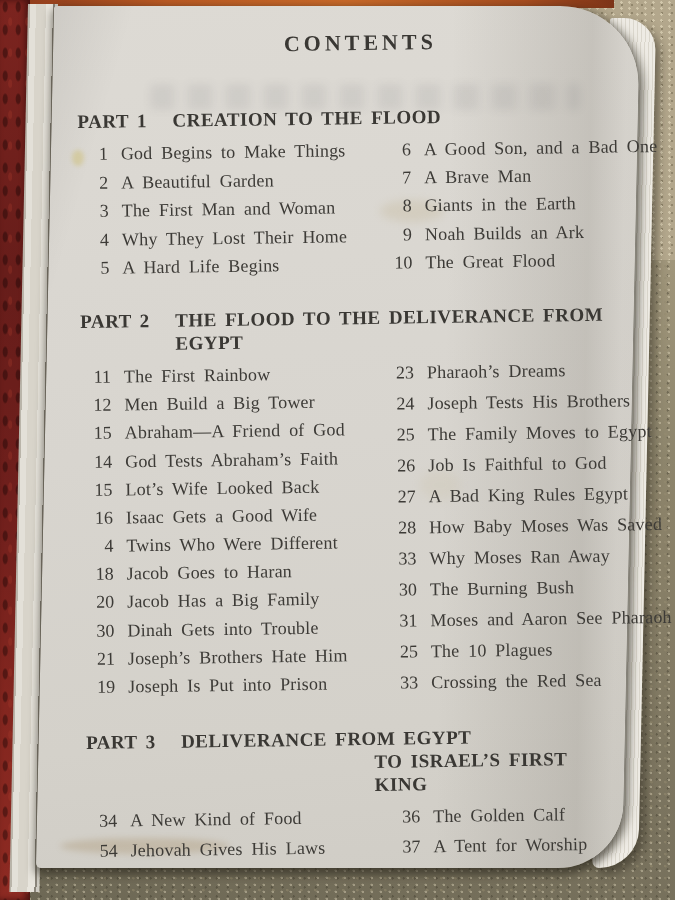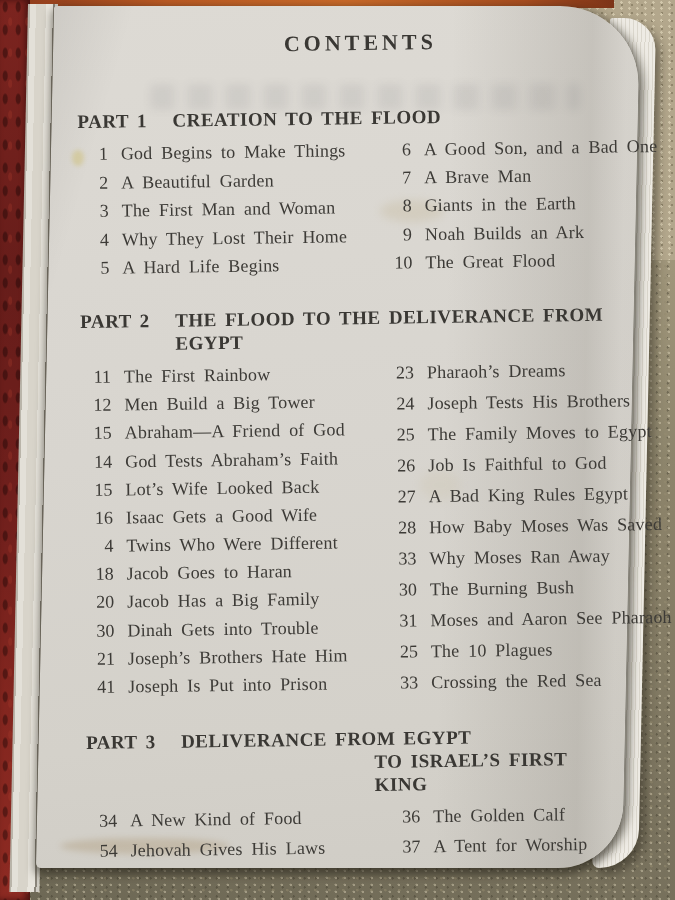--- a/index.html
+++ b/index.html
@@ -246,21 +246,21 @@
               <span class="num">30</span>
               <span class="t">Dinah Gets into Trouble</span>
             </div>
 
             <div class="row">
               <span class="num">21</span>
               <span class="t">Joseph’s Brothers Hate Him</span>
             </div>
 
             <div class="row">
-              <span class="num">41</span>
+              <span class="num">19</span>
               <span class="t">Joseph Is Put into Prison</span>
             </div>
           </div>
         <div class="col col-b rh31">
 
             <div class="row">
               <span class="num">23</span>
               <span class="t">Pharaoh’s Dreams</span>
             </div>
 

